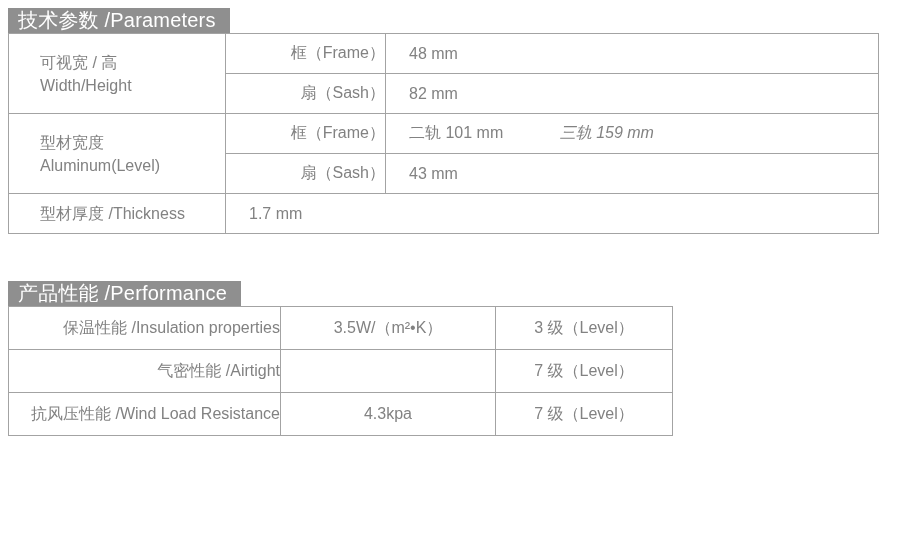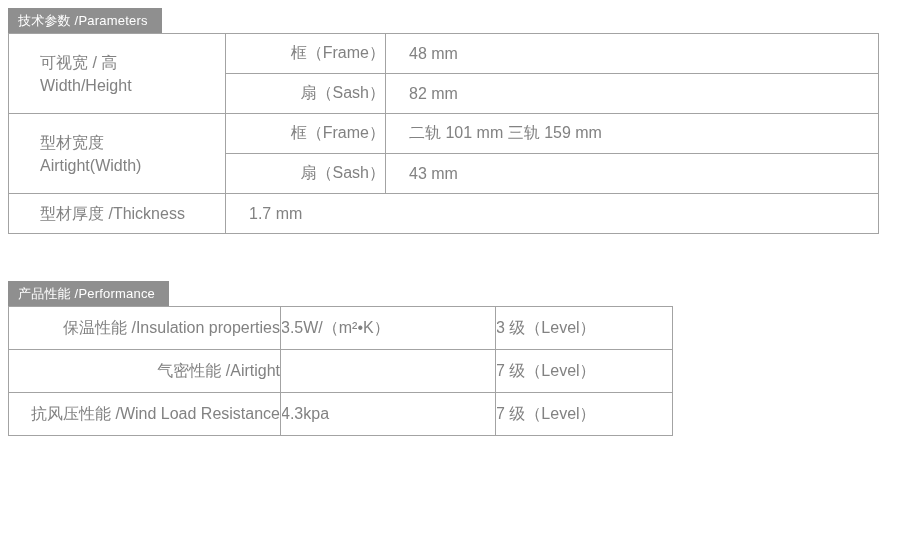--- a/index.html
+++ b/index.html
@@ -16,21 +16,21 @@
   .page {
     position: relative;
     width: 900px;
     height: 550px;
   }
   .section-tab {
     display: block;
     width: fit-content;
     background: #8f8f8f;
     color: #ffffff;
-    font-size: 13px;
+    font-size: 20px;
     line-height: 25px;
     height: 25px;
     padding: 0 14px 0 10px;
     letter-spacing: 0.2px;
   }
   table {
     border-collapse: collapse;
     table-layout: fixed;
   }
   td {
@@ -59,40 +59,42 @@
     border-radius: 32px;
   }
   .params-table td.sub-cell {
     text-align: right;
   }
   .params-table td.value-cell {
     padding-left: 23px;
     text-align: left;
   }
   .dual-value .second {
+    margin-left: 52px;
+    font-style: italic;
   }
   
   .perf-section {
     position: absolute;
     left: 8px;
     top: 281px;
   }
   .perf-table {
     width: 664px;
   }
   .perf-table td {
     height: 42px;
   }
   .perf-table td.label-cell {
     padding-left: 17px;
     text-align: right;
   }
   .perf-table td.value-cell,
   .perf-table td.level-cell {
-    text-align: left;
+    text-align: center;
     border-radius: 12px;
   }
 </style>
 </head>
 <body>
 
 <div class="page">
 
   <div class="params-section">
     <div class="section-tab">技术参数 /Parameters</div>
@@ -112,21 +114,21 @@
           <td class="sub-cell">框（Frame）</td>
           <td class="value-cell">48 mm</td>
         </tr>
         <tr>
           <td class="sub-cell">扇（Sash）</td>
           <td class="value-cell">82 mm</td>
         </tr>
         <tr>
           <td class="group-cell" rowspan="2">
             <div>型材宽度</div>
-            <div>Airtight(Width)</div>
+            <div>Aluminum(Level)</div>
           </td>
           <td class="sub-cell">框（Frame）</td>
           <td class="value-cell dual-value">
             <span>二轨 101 mm</span>
             <span class="second">三轨 159 mm</span>
           </td>
         </tr>
         <tr>
           <td class="sub-cell">扇（Sash）</td>
           <td class="value-cell">43 mm</td>

